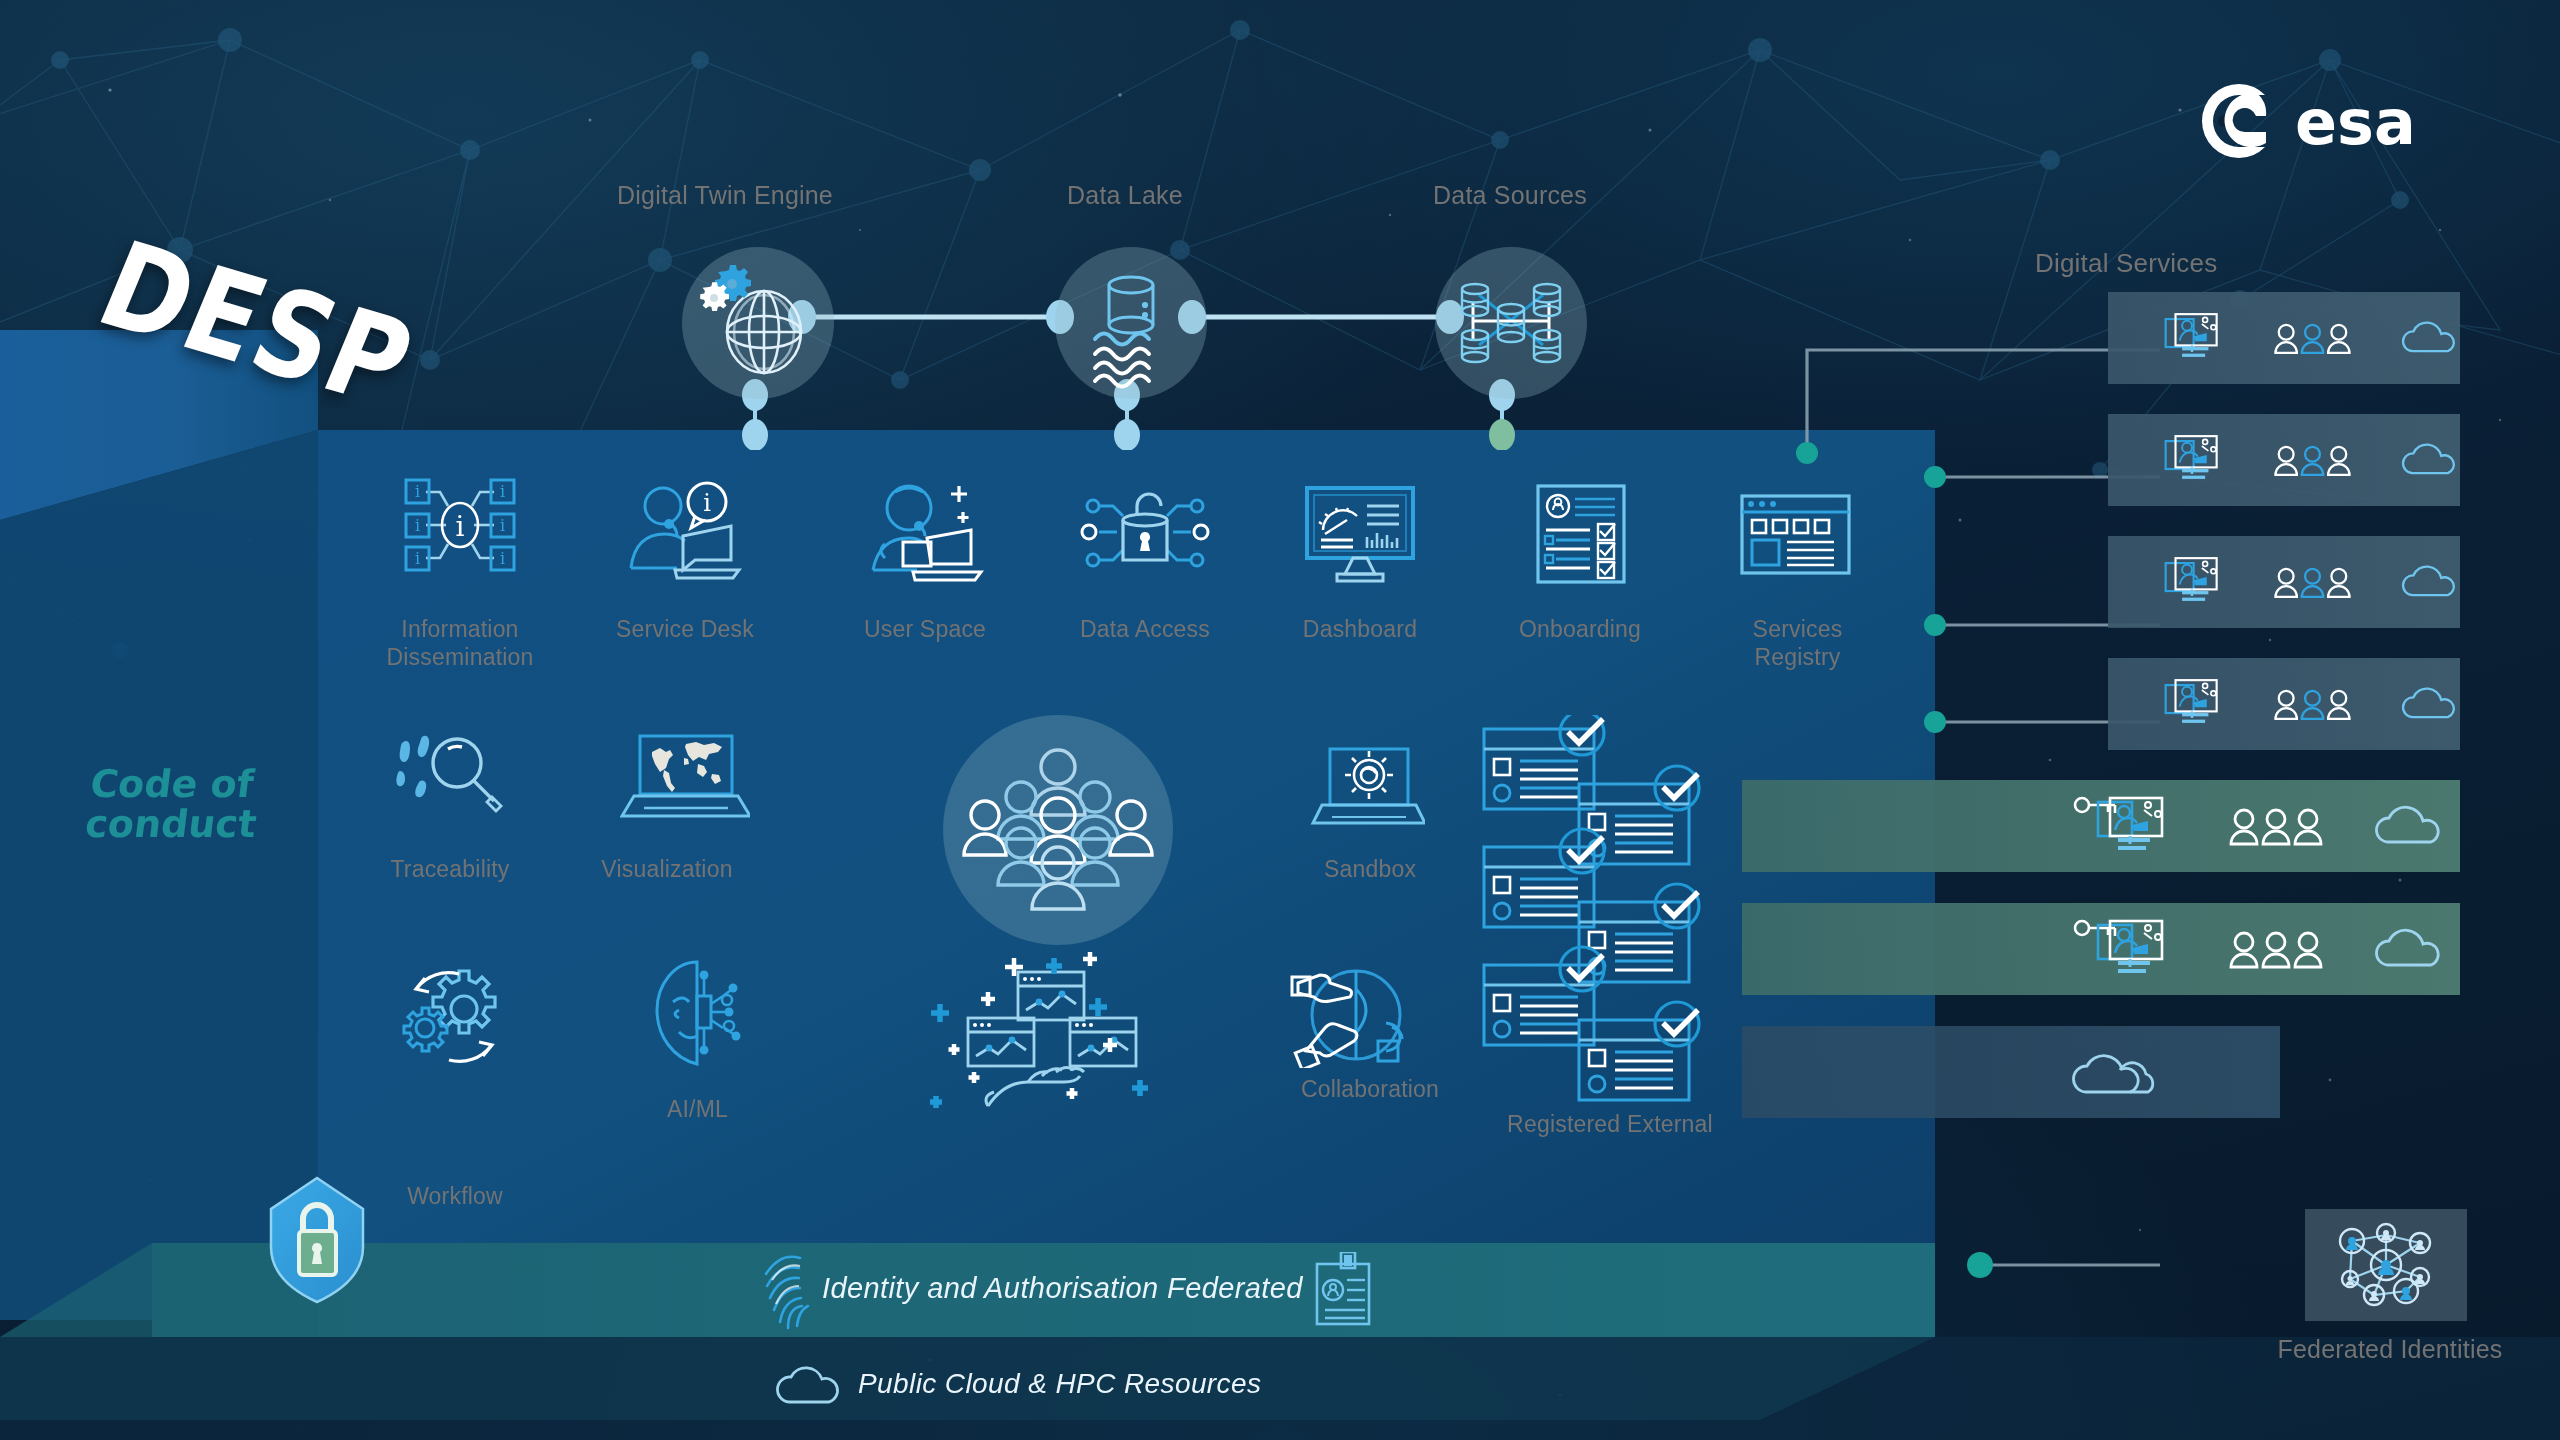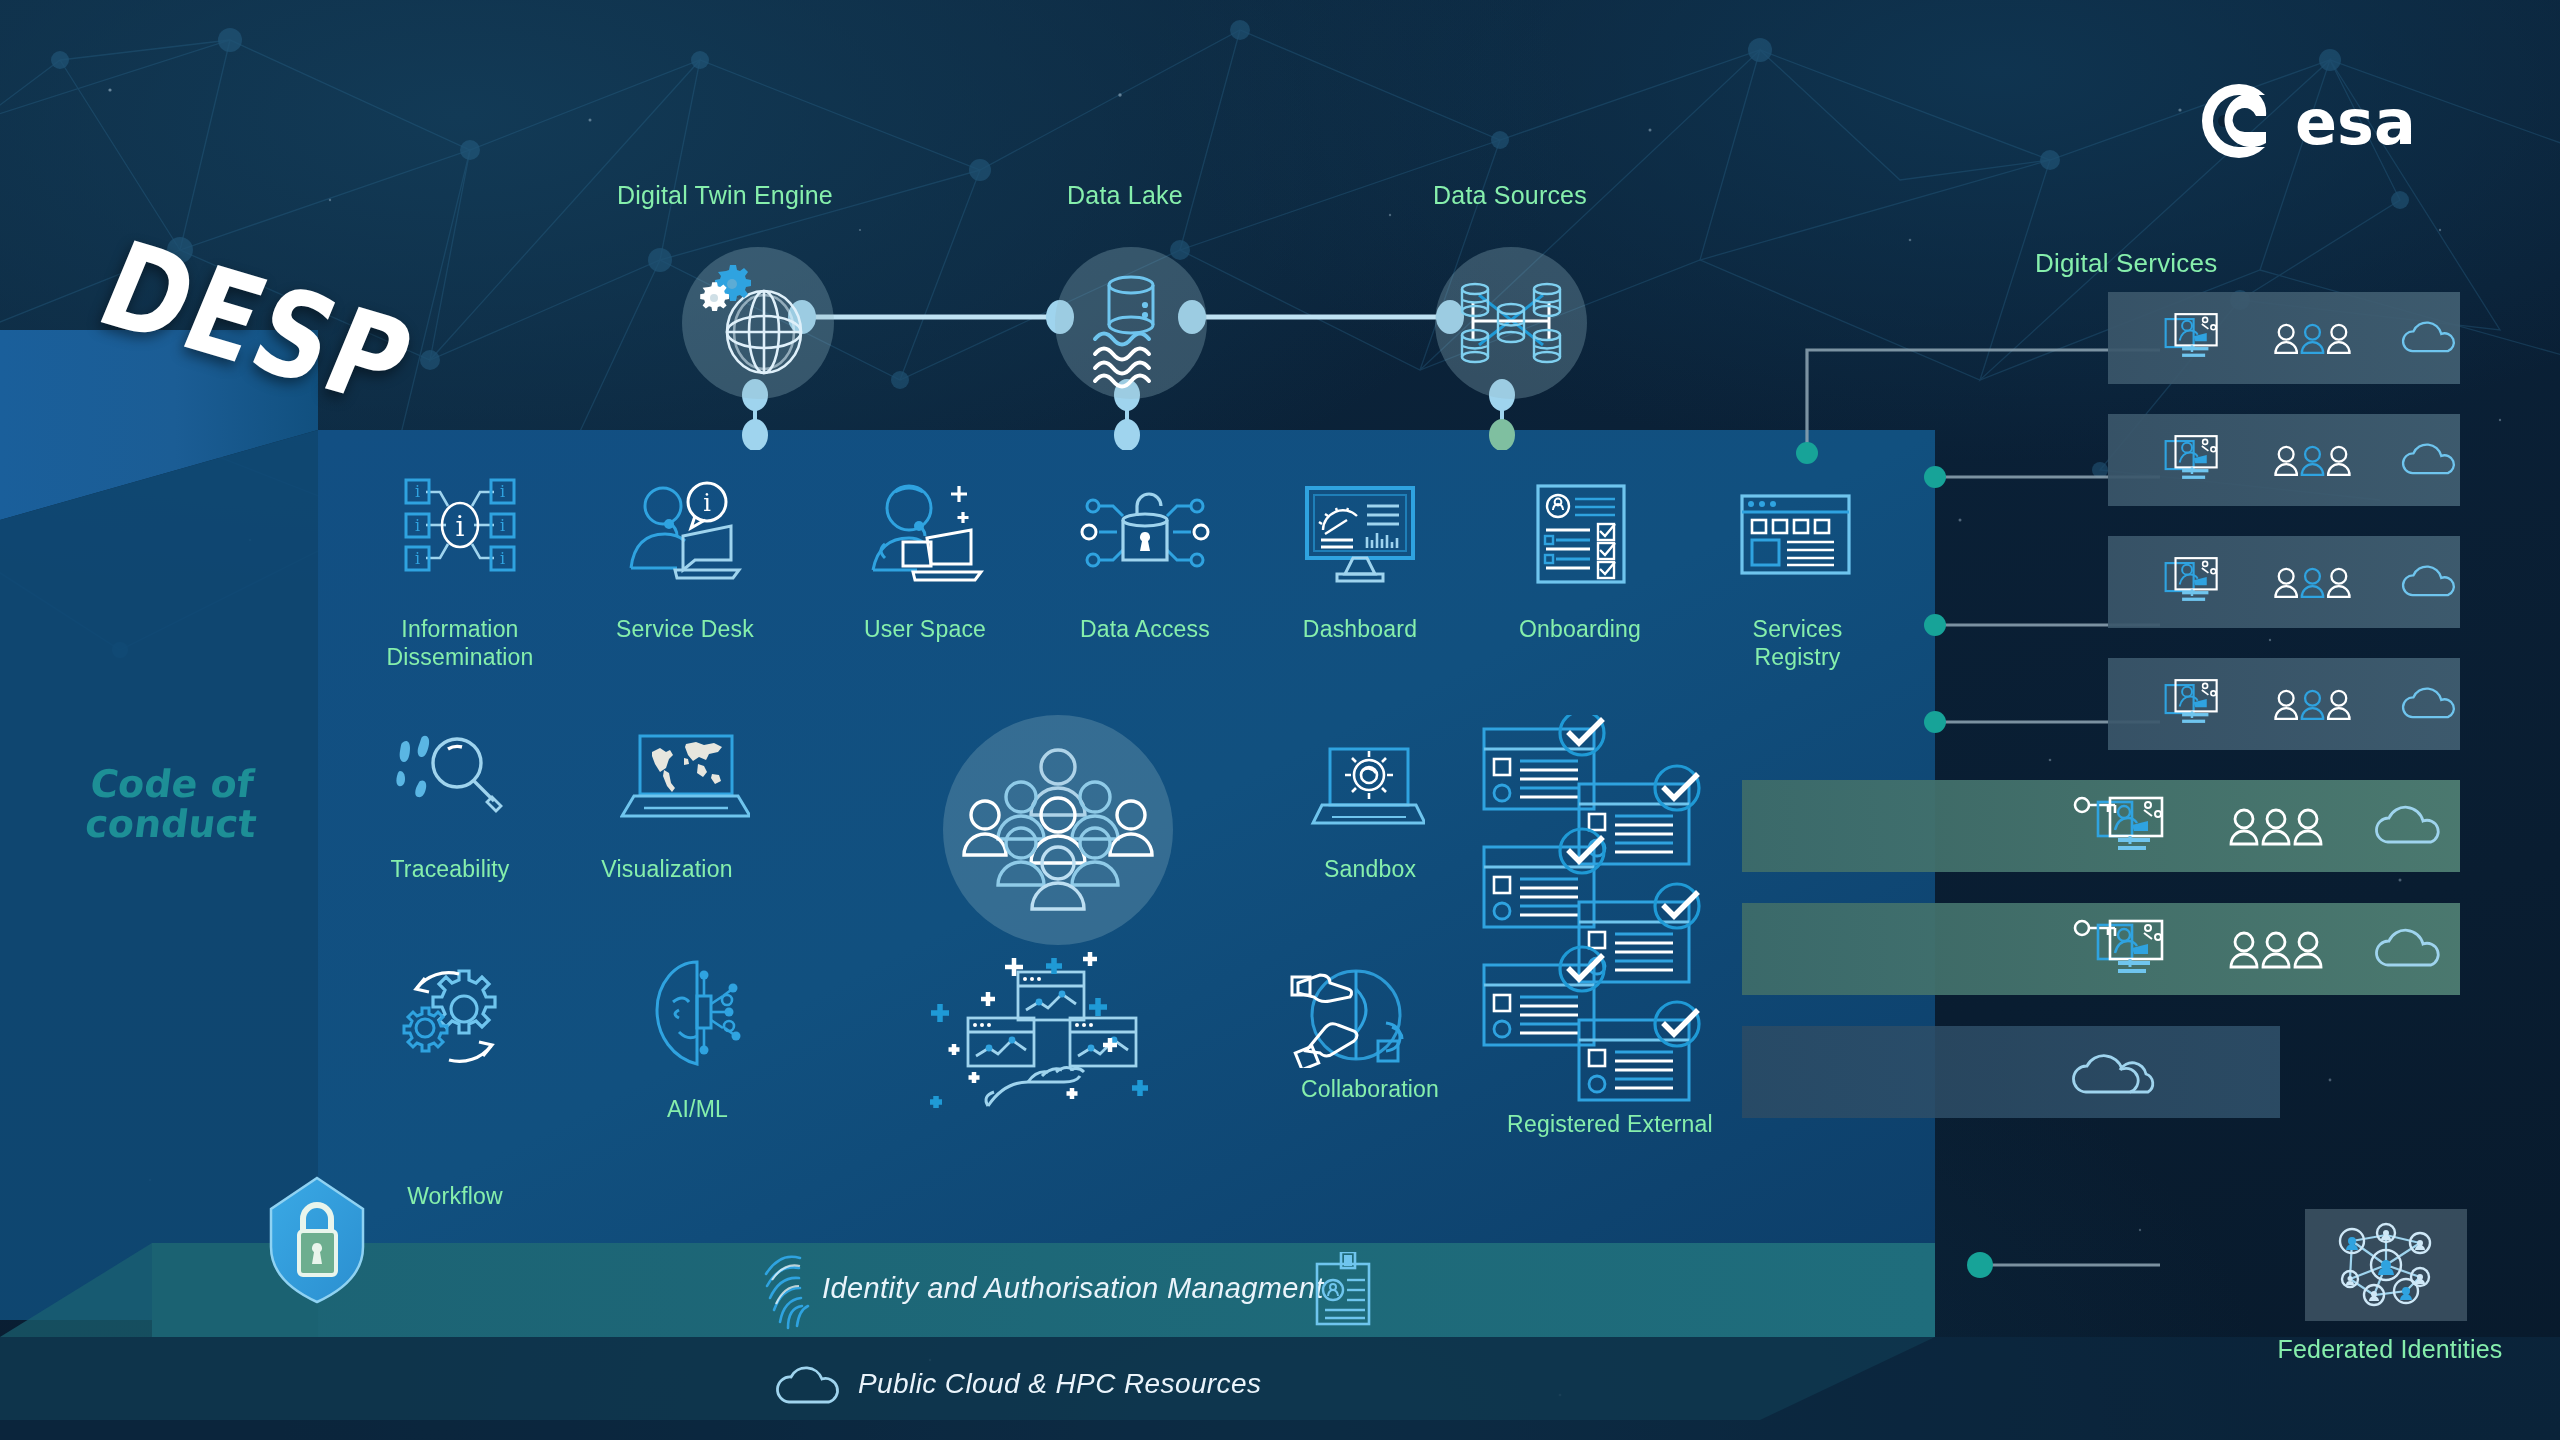--- a/index.html
+++ b/index.html
@@ -22,21 +22,21 @@
       linear-gradient(165deg,#0d2a42 0%,#0a2036 45%,#081a2c 100%);
   }
   .bg-net { position:absolute; inset:0; opacity:.55; }
   .stars { position:absolute; inset:0; opacity:.65; }
 
   
   .slab-svg { position:absolute; inset:0; }
 
   
   .lbl {
-    position:absolute; color:#86efac; text-align:center;
+    position:absolute; color:#737373; text-align:center;
     font-size:23px; line-height:1.22; letter-spacing:.2px;
     white-space:pre-line;
   }
   .lbl.top { font-size:25px; }
 
   
   .esa { position:absolute; left:2200px; top:82px; width:250px; height:78px; }
 
   
   .desp {
@@ -1142,21 +1142,21 @@
         <path d="M20 74q4-22 21-24"></path>
         <path d="M28 80q0-20 14-22"></path>
         <path d="M37 78q2-16 11-20"></path>
       </g>
       <g fill="none" stroke="#ffffff" stroke-width="2.2" opacity=".7">
         <path d="M12 32q12-18 28-14"></path>
           <path d="M16 56q8-18 23-18"></path>
       </g>
     </svg>
   </div>
-  <div class="bottom-txt ident-band-label" style="left:822px;top:1272px;">Identity and Authorisation Managment</div>
+  <div class="bottom-txt ident-band-label" style="left:822px;top:1272px;">Identity and Authorisation Federated</div>
   <div style="position:absolute;left:1313px;top:1252px;width:60px;height:76px;">
     <svg viewBox="0 0 60 76" style="width:100%;height:100%;">
       <rect x="4" y="12" width="52" height="60" fill="none" stroke="#6fc5ee" stroke-width="2.6"></rect>
       <rect x="28" y="0" width="14" height="16" fill="none" stroke="#6fc5ee" stroke-width="2.6"></rect>
       <rect x="31" y="3" width="8" height="11" fill="#6fc5ee"></rect>
       <circle cx="20" cy="38" r="10" fill="none" stroke="#6fc5ee" stroke-width="2.4"></circle>
       <circle cx="20" cy="35" r="3" fill="none" stroke="#6fc5ee" stroke-width="2"></circle>
       <path d="M15 44a5 6 0 0 1 10 0" fill="none" stroke="#6fc5ee" stroke-width="2"></path>
       <g stroke="#6fc5ee" stroke-width="2.4">
         <line x1="34" y1="28" x2="52" y2="28"></line>

